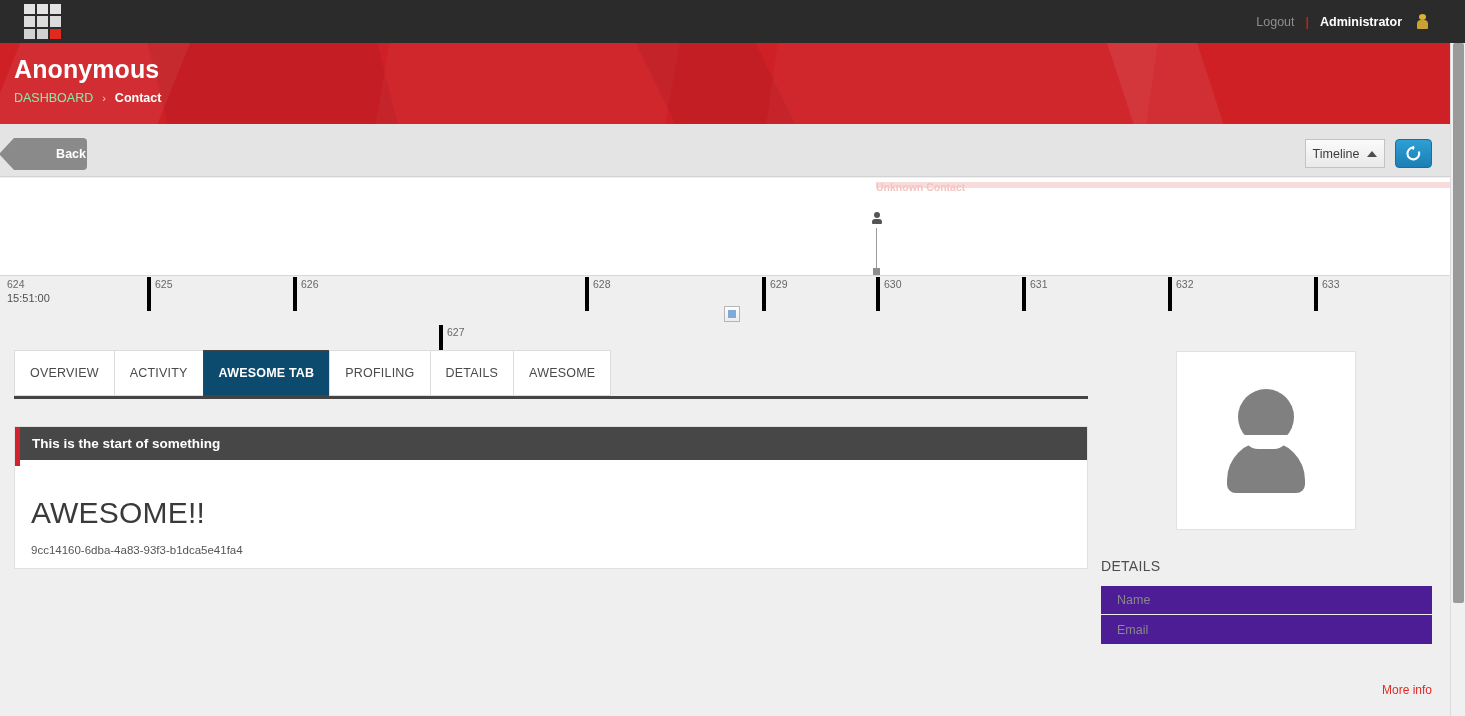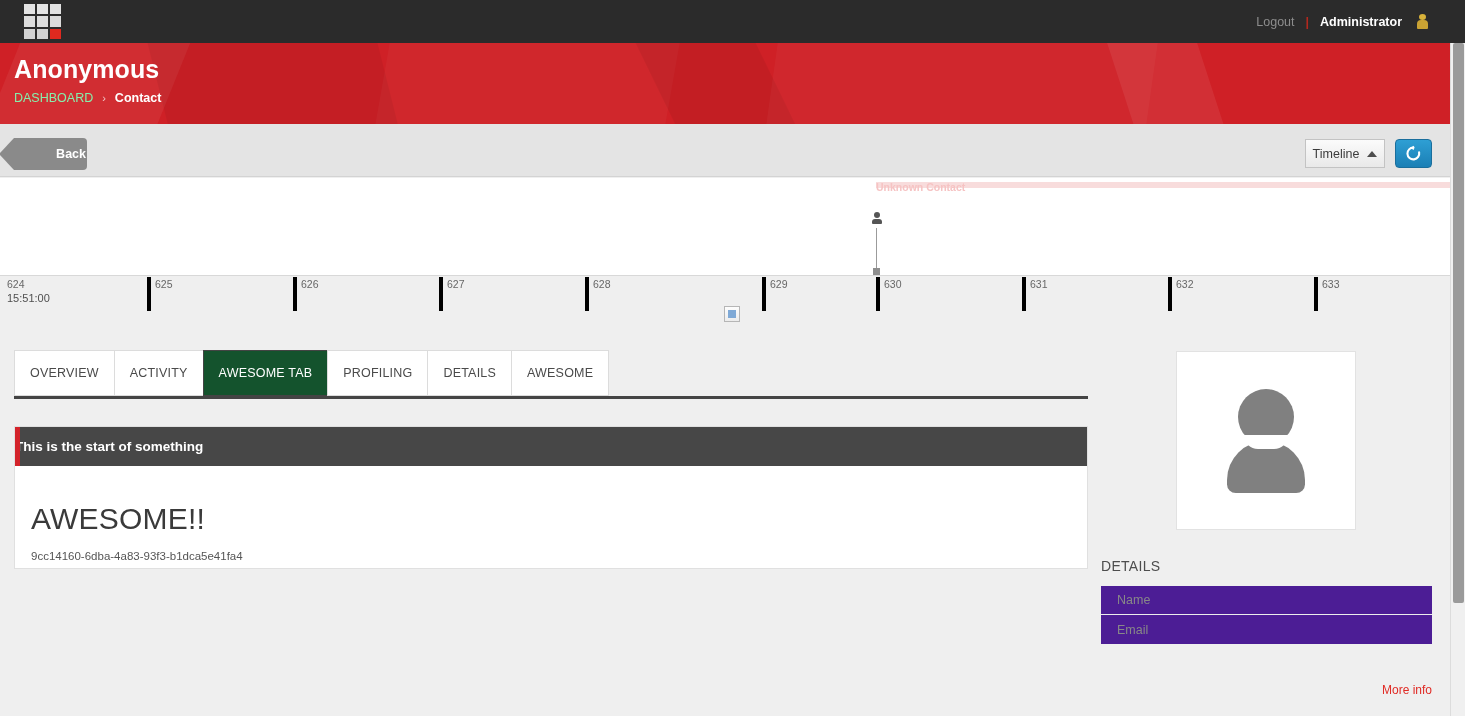--- a/index.html
+++ b/index.html
@@ -231,42 +231,43 @@
     background: #ffffff;
     border: 1px solid #dcdcdc;
     border-right: none;
     display: flex; align-items: center;
     font-size: 12.5px; color: #4a4a4a;
     cursor: pointer;
     letter-spacing: 0.2px;
   }
   .tab:last-child { border-right: 1px solid #dcdcdc; }
   .tab.active {
-    background: #14532d; color: #ffffff;
+    background: #0c4a6e; color: #ffffff;
     border-color: #444444;
-    font-weight: normal;
+    font-weight: bold;
   }
   .tabs-rule {
     position: absolute; left: 14px; top: 396px;
     width: 1074px; height: 3px;
     background: #444444;
   }
 
   
   .panel {
     position: absolute; left: 14px; top: 426px;
     width: 1074px; height: 143px;
     background: #ffffff;
     border: 1px solid #e0e0e0;
   }
   .panel-head {
     position: relative;
-    height: 39px;
+    height: 33px;
     background: #474747;
     display: flex; align-items: center;
+    padding-left: 17px;
     color: #ffffff; font-size: 13.5px; font-weight: bold;
   }
   .panel-head::before {
     content: ""; position: absolute;
     left: 0; top: 0; width: 5px; height: 39px;
     background: #d3232a;
   }
   .panel-body { padding: 20px 0 0 16px; }
   .awesome {
     font-size: 30px; color: #3a3a3a;
@@ -419,21 +420,21 @@
   <span class="person-head"></span>
   <span class="person-body"></span>
   <span class="stem"></span>
   <span class="foot"></span>
 </div>
 
 <div class="tl-axis" id="tl-axis">
     <div class="tick first" style="left: 0px;"><span>624</span><span class="sub">15:51:00</span></div>
     <div class="tick" style="left: 147px;"><span>625</span></div>
     <div class="tick" style="left: 293px;"><span>626</span></div>
-    <div class="tick" style="left: 439px;"><span>627</span></div>
+    <div class="tick" style="left: 439px; margin-top: 48px;"><span>627</span></div>
     <div class="tick" style="left: 585px;"><span>628</span></div>
     <div class="tick" style="left: 731px; margin-left: 31px;"><span>629</span></div>
     <div class="tick" style="left: 876px;"><span>630</span></div>
     <div class="tick" style="left: 1022px;"><span>631</span></div>
     <div class="tick" style="left: 1168px;"><span>632</span></div>
     <div class="tick" style="left: 1314px;"><span>633</span></div>
   </div>
 
 <div class="tl-evt-icon">
     <i></i>

